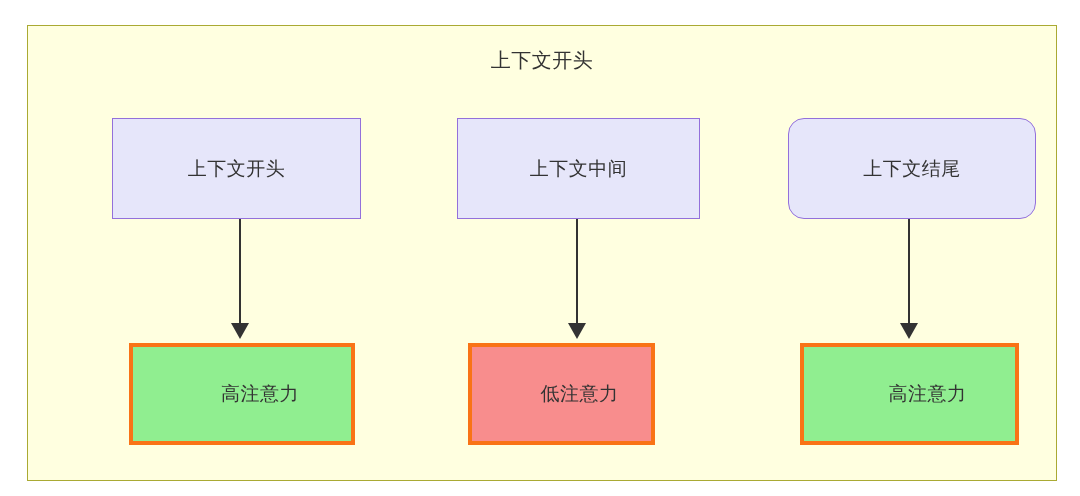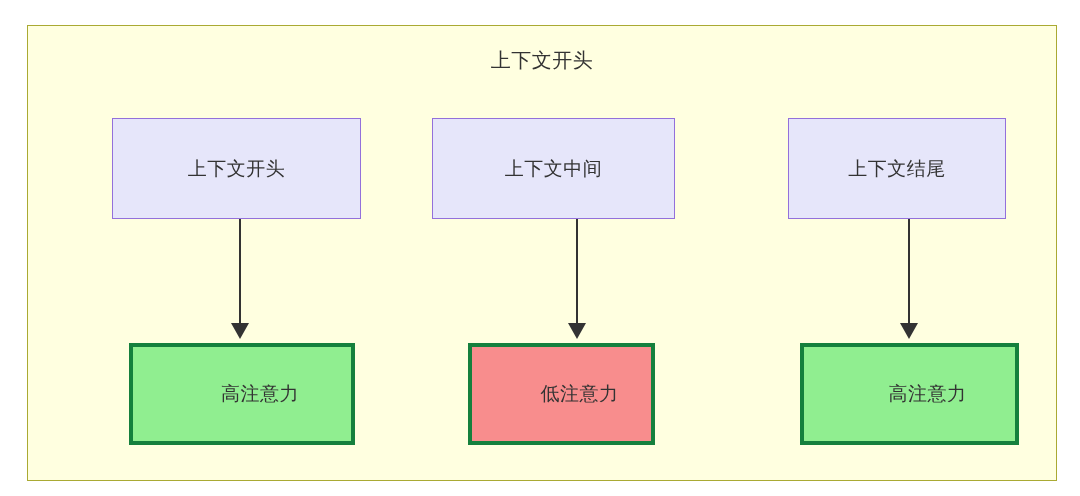--- a/index.html
+++ b/index.html
@@ -57,29 +57,29 @@
     box-sizing: border-box;
     display: flex;
     align-items: center;
     justify-content: center;
     font-size: 19px;
     color: #333333;
     letter-spacing: 0.5px;
     white-space: nowrap;
   }
   .node-top.col1 { left: 84px;  width: 249px; }
-  .node-top.col2 { left: 404px; width: 243px; text-align: center; }
-  .node-top.col3 { left: 760px; width: 218px; }
+  .node-top.col2 { left: 429px; width: 243px; text-align: center; }
+  .node-top.col3 { left: 760px; width: 248px; border-radius: 16px; }
 
   
   .node-bottom {
     position: absolute;
     top: 317px;
     height: 102px;
-    border: 4px solid #15803d;
+    border: 4px solid #f97316;
     box-sizing: border-box;
     display: flex;
     align-items: center;
     justify-content: center;
     font-size: 19px;
     color: #333333;
     letter-spacing: 0.5px;
     white-space: nowrap;
     padding-left: 36px;
   }

